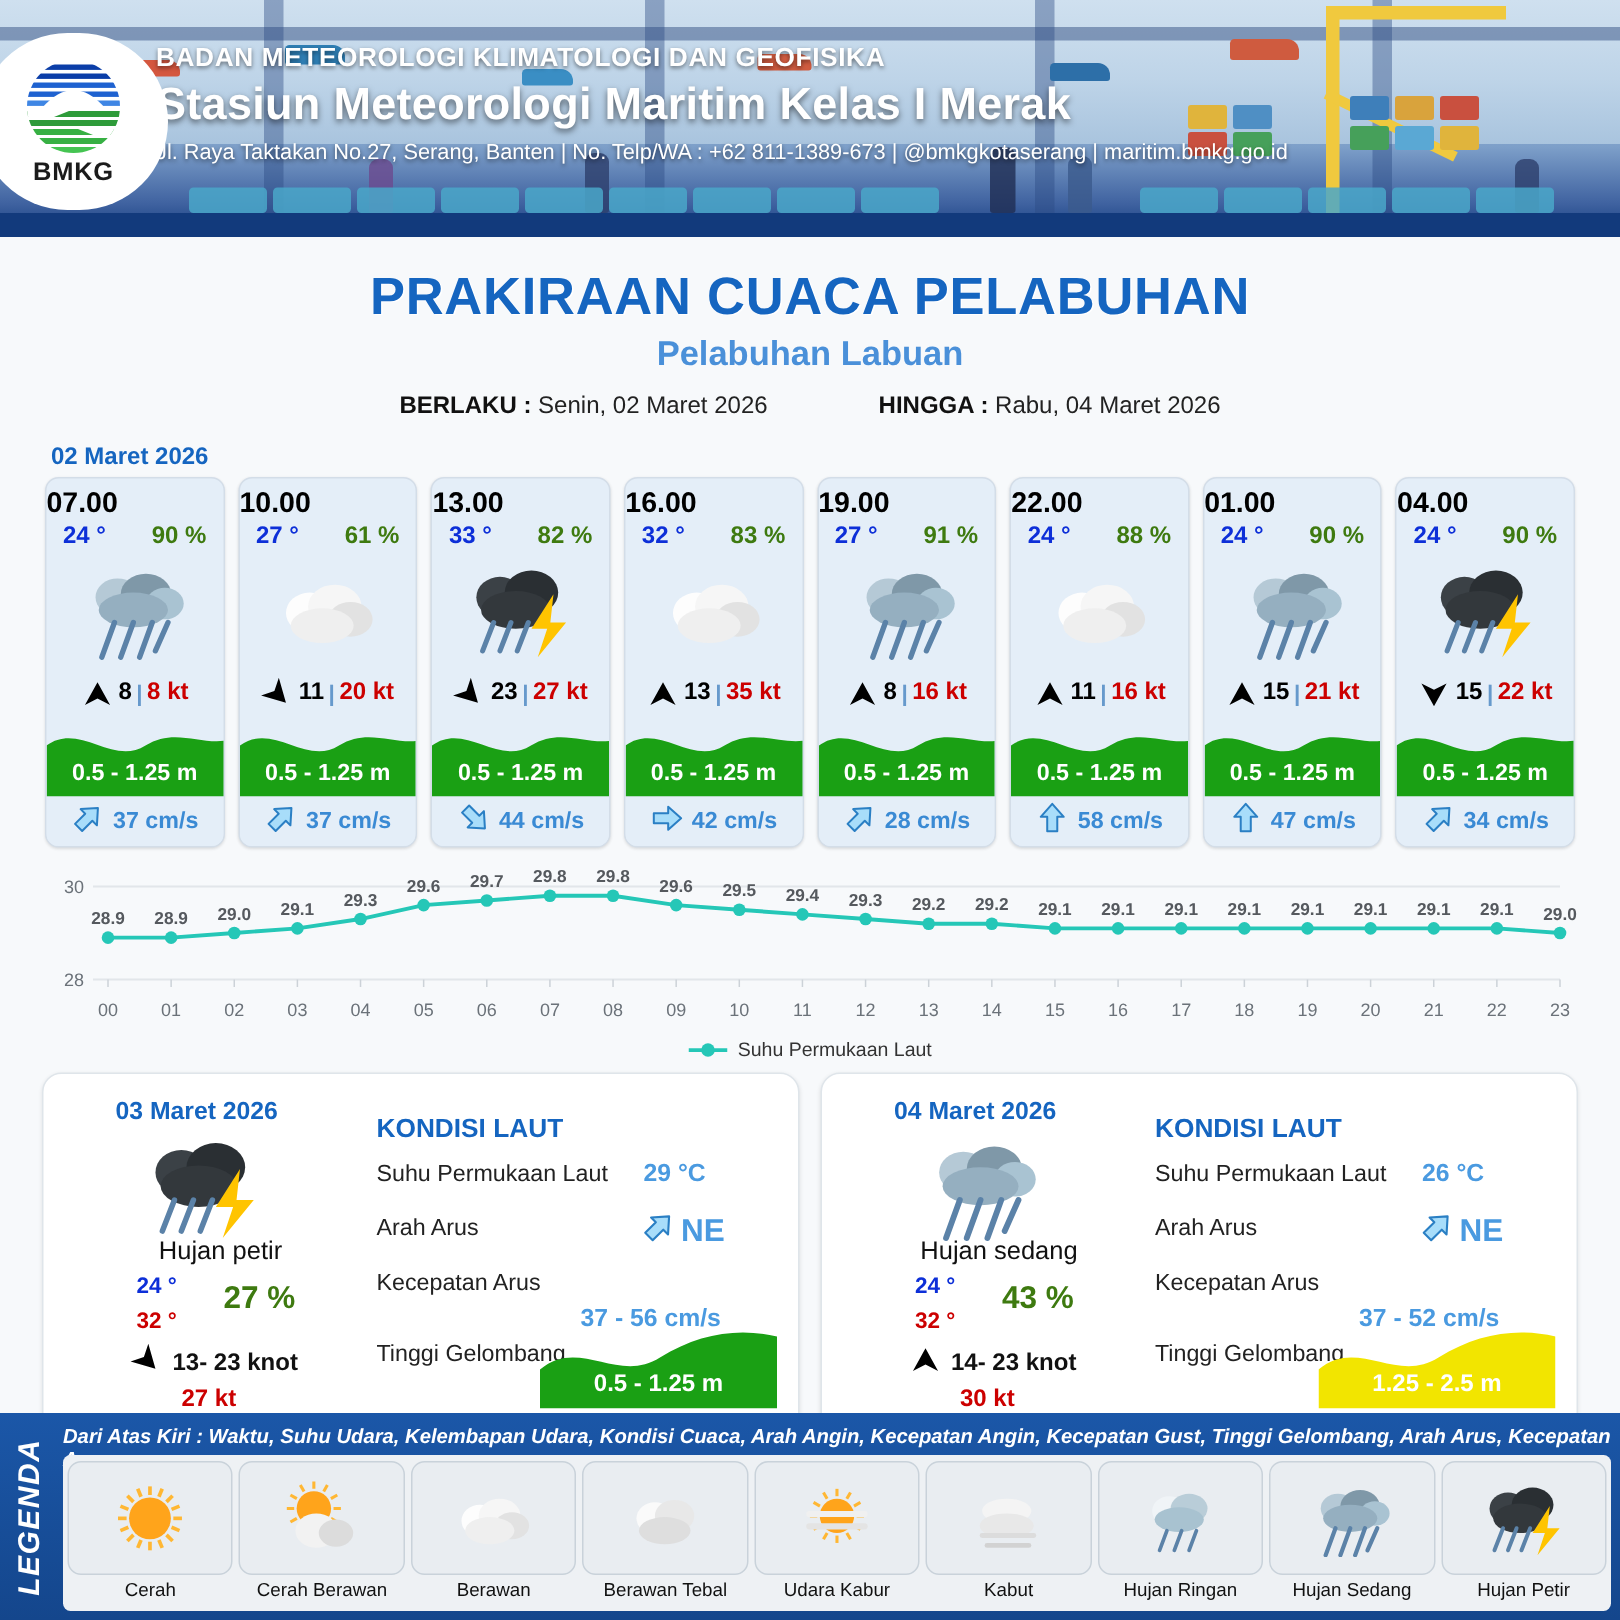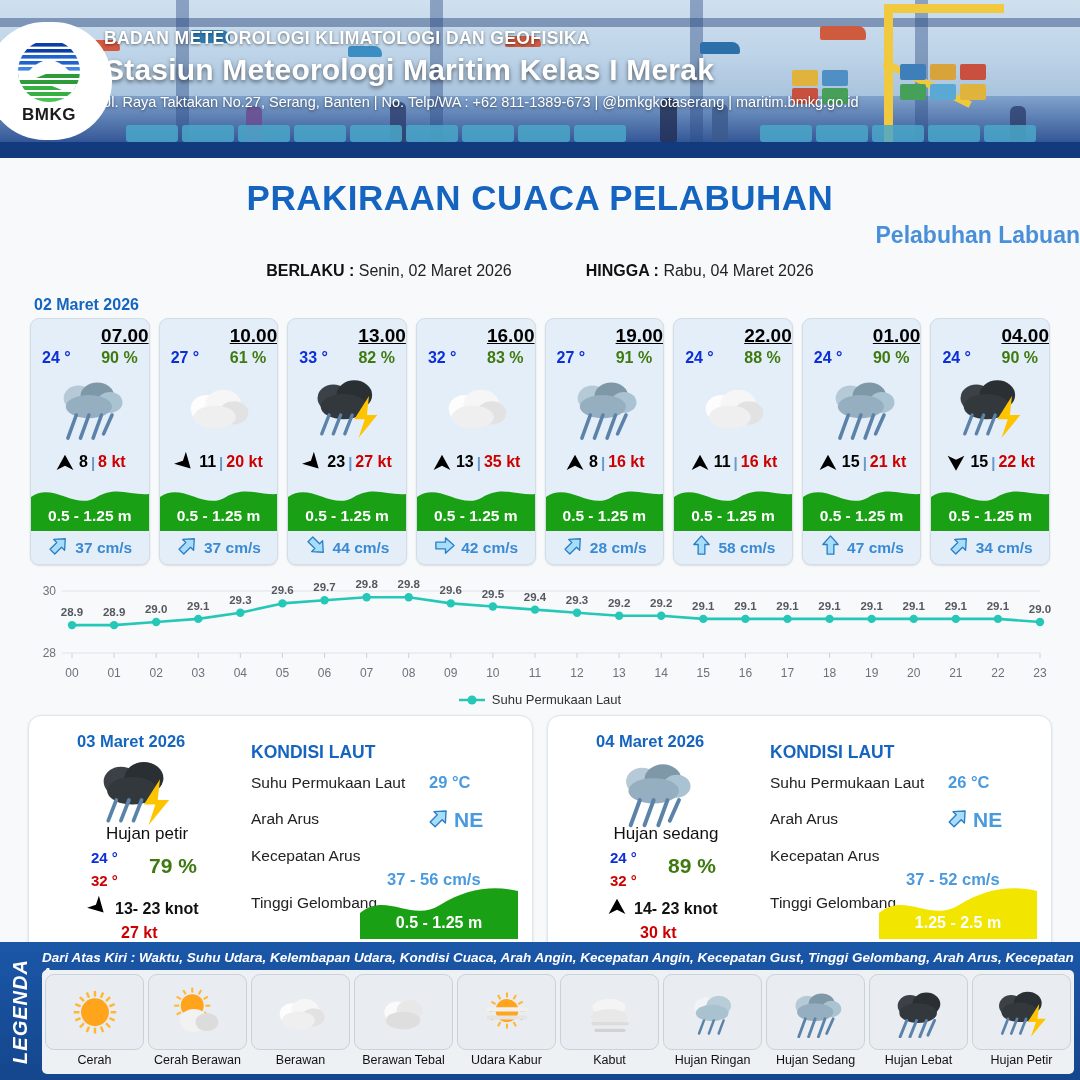--- a/index.html
+++ b/index.html
@@ -52,35 +52,35 @@
                text-shadow:0 2px 4px rgba(0,0,0,.55); letter-spacing:.2px;}
   .hdr-line3 { font-size: 14.5px; color:#fff; margin-top:7px;
                text-shadow:0 1px 3px rgba(0,0,0,.55); }
 
   
   .title-main {
     text-align:center; margin-top:20px; font-size:35px; font-weight:bold;
     color:#1565c0; letter-spacing:.5px; font-stretch:condensed;
     text-shadow:1px 1px 0 rgba(255,255,255,.9);
   }
-  .title-sub { text-align:right; font-size:23px; font-weight:bold; color:#4a90d9; margin-top:4px;}
+  .title-sub { text-align:center; font-size:23px; font-weight:bold; color:#4a90d9; margin-top:4px;}
   .valid-row { display:flex; justify-content:center; gap:74px; margin-top:13px; font-size:16px; }
   .valid-row b { color:#111; }
   .valid-row span { color:#222; }
 
   .datelabel { font-size:16px; font-weight:bold; color:#1565c0; margin:16px 0 4px 34px; }
 
   
   .cards { display:flex; gap:9px; padding:0 30px; }
   .card {
     width:128px; background:#e4eef8; border:1px solid #d3dde8;
     border-radius:9px; overflow:hidden; position:relative;
     box-shadow:0 1px 2px rgba(0,0,0,.12);
   }
-  .c-time { text-align:right; font-size:19px; font-weight:bold; color:#000; padding-top:6px;text-decoration:underline; }
+  .c-time { text-align:left; font-size:19px; font-weight:bold; color:#000; padding-top:6px; }
   .c-th { display:flex; justify-content:space-between; padding:2px 11px 0; }
   .c-temp { font-size:16px; font-weight:bold; color:#0d2fd8; }
   .c-hum { font-size:16px; font-weight:bold; color:#3e7a10; }
   .c-icon { height:80px; display:flex; align-items:center; justify-content:center; }
   .c-wind { display:flex; align-items:center; justify-content:center; gap:3px; height:30px; }
   .c-wdir { width:22px; height:17px; }
   .c-wspd { font-size:16px; font-weight:bold; color:#000; }
   .c-bar { font-size:15px; color:#6699cc; font-weight:bold; }
   .c-gust { font-size:16px; font-weight:bold; color:#cc0000; }
   .c-wave { position:relative; height:54px; }
@@ -684,21 +684,21 @@
                    <g stroke="#5b82a8" stroke-width="3.2" stroke-linecap="round">
                    <line x1="22" y1="40" x2="15" y2="58"></line>
             <line x1="33" y1="40" x2="26" y2="58"></line>
                    <line x1="44" y1="40" x2="37" y2="58"></line>
           </g>
                    <path d="M60 22 L46 44 L56 44 L50 62 L68 40 L58 40 Z" fill="#ffc400"></path>
         </svg></div>
     <div class="d-cond">Hujan petir</div>
     <div class="d-tmin">24 °</div>
     <div class="d-tmax">32 °</div>
-    <div class="d-hum">79 %</div>
+    <div class="d-hum">27 %</div>
     <div class="d-wrow">
       <span><svg width="22" height="17.6" viewBox="0 0 26 21" style="transform:rotate(135deg)">
     <path d="M13 1 L23 19 L13 14 L3 19 Z" fill="#000"></path>
           </svg></span>
       <span class="d-wtxt">13- 23 knot</span>
     </div>
     <div class="d-gust">27 kt</div>
 
     <div class="d-sea-title">KONDISI LAUT</div>
     <div class="d-lbl" style="top:58px">Suhu Permukaan Laut</div>
@@ -730,21 +730,21 @@
                    <g stroke="#5b82a8" stroke-width="3.4" stroke-linecap="round">
                    <line x1="26" y1="40" x2="18" y2="62"></line>
             <line x1="38" y1="40" x2="30" y2="62"></line>
                    <line x1="50" y1="40" x2="42" y2="62"></line>
             <line x1="60" y1="40" x2="52" y2="58"></line>
           </g>
         </svg></div>
     <div class="d-cond">Hujan sedang</div>
     <div class="d-tmin">24 °</div>
     <div class="d-tmax">32 °</div>
-    <div class="d-hum">89 %</div>
+    <div class="d-hum">43 %</div>
     <div class="d-wrow">
       <span><svg width="22" height="17.6" viewBox="0 0 26 21" style="transform:rotate(0deg)">
     <path d="M13 1 L23 19 L13 14 L3 19 Z" fill="#000"></path>
           </svg></span>
       <span class="d-wtxt">14- 23 knot</span>
     </div>
     <div class="d-gust">30 kt</div>
 
     <div class="d-sea-title">KONDISI LAUT</div>
     <div class="d-lbl" style="top:58px">Suhu Permukaan Laut</div>
@@ -908,36 +908,20 @@
                    <line x1="50" y1="40" x2="42" y2="62"></line>
               <line x1="60" y1="40" x2="52" y2="58"></line>
             </g>
           </svg>
         </div>
                  <div class="lg-label">Hujan Sedang</div>
       </div>
       <div class="lg-item">
         <div class="lg-box">
           <svg width="63.959999999999994" height="52.48" viewBox="0 0 78 64">
-            <ellipse cx="28" cy="24" rx="15" ry="13" fill="#3b4146"></ellipse>
-                   <ellipse cx="48" cy="22" rx="17" ry="14" fill="#2a2f33"></ellipse>
-                   <ellipse cx="38" cy="33" rx="23" ry="12" fill="#33383c"></ellipse>
-                   <g stroke="#5b82a8" stroke-width="3.6" stroke-linecap="round">
-                   <line x1="24" y1="42" x2="16" y2="62"></line>
-              <line x1="36" y1="42" x2="28" y2="62"></line>
-                   <line x1="48" y1="42" x2="40" y2="62"></line>
-              <line x1="58" y1="42" x2="50" y2="60"></line>
-            </g>
-          </svg>
-        </div>
-                 <div class="lg-label">Hujan Lebat</div>
-      </div>
-      <div class="lg-item">
-        <div class="lg-box">
-          <svg width="63.959999999999994" height="52.48" viewBox="0 0 78 64">
             <ellipse cx="26" cy="24" rx="15" ry="13" fill="#3b4146"></ellipse>
                    <ellipse cx="46" cy="21" rx="17" ry="14" fill="#2a2f33"></ellipse>
                    <ellipse cx="36" cy="32" rx="22" ry="12" fill="#33383c"></ellipse>
                    <g stroke="#5b82a8" stroke-width="3.2" stroke-linecap="round">
                    <line x1="22" y1="40" x2="15" y2="58"></line>
               <line x1="33" y1="40" x2="26" y2="58"></line>
                    <line x1="44" y1="40" x2="37" y2="58"></line>
             </g>
                    <path d="M60 22 L46 44 L56 44 L50 62 L68 40 L58 40 Z" fill="#ffc400"></path>
           </svg>

